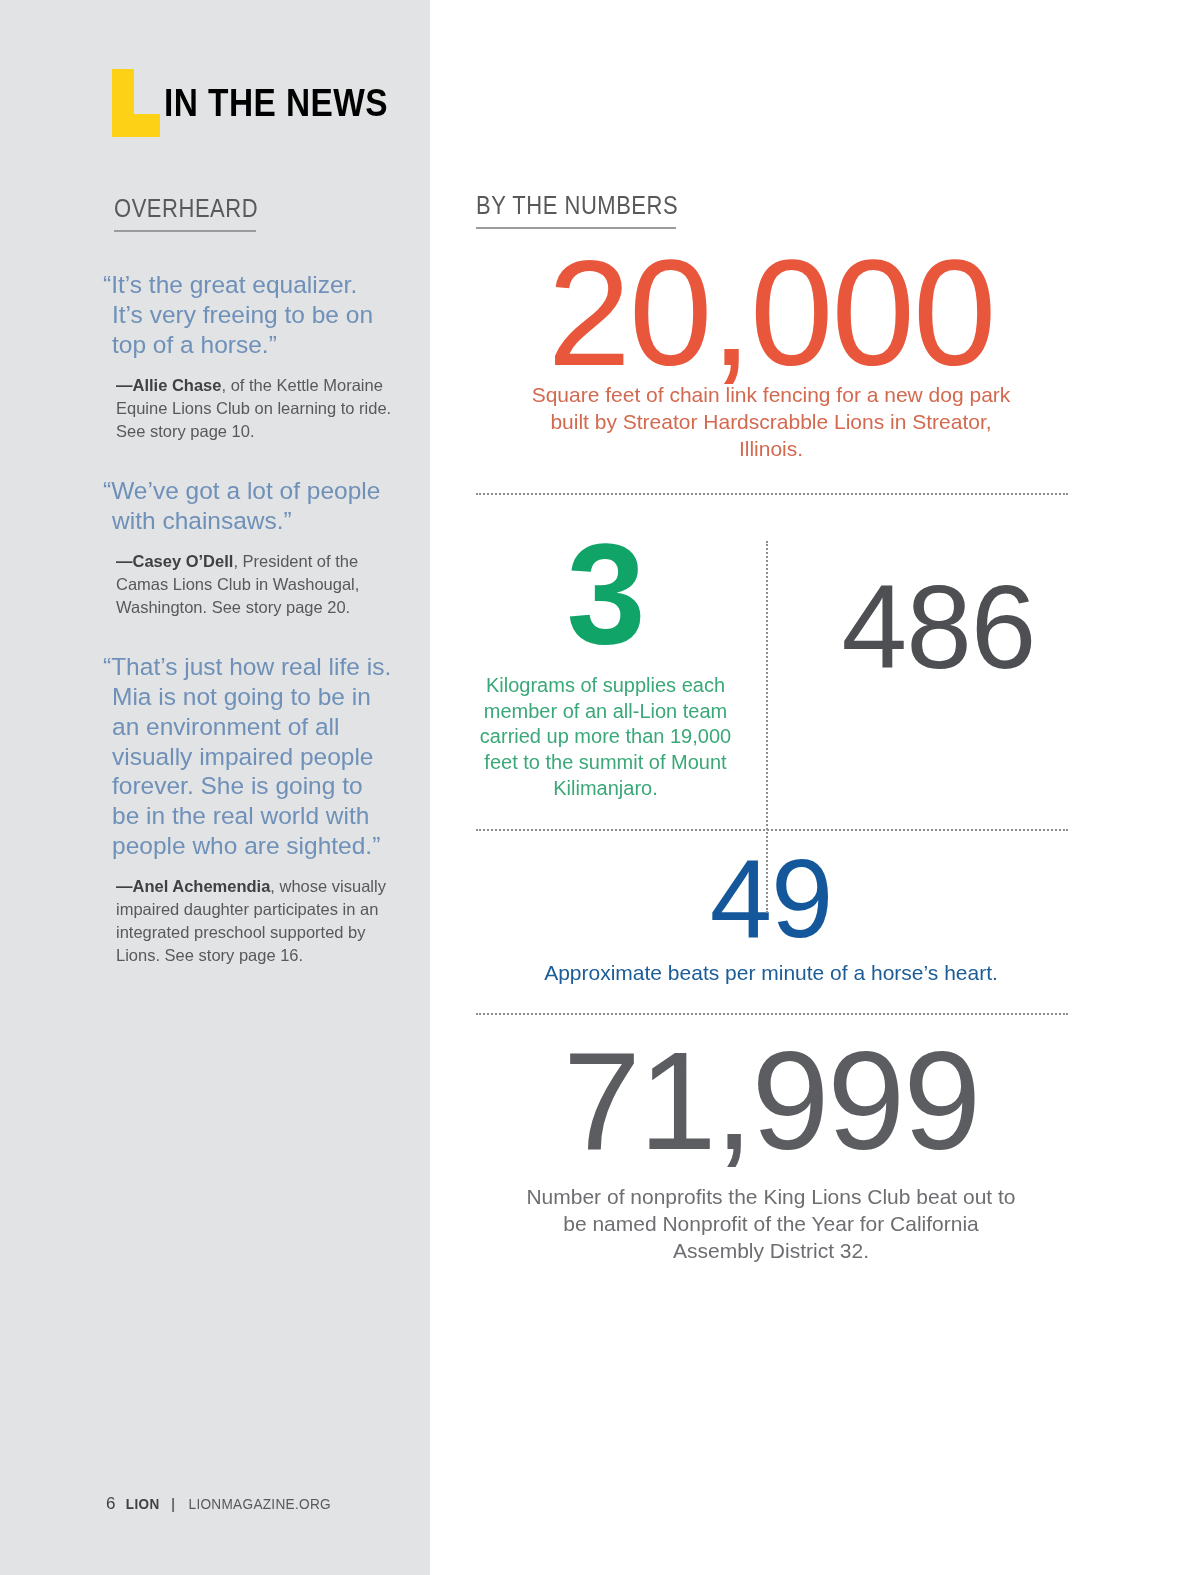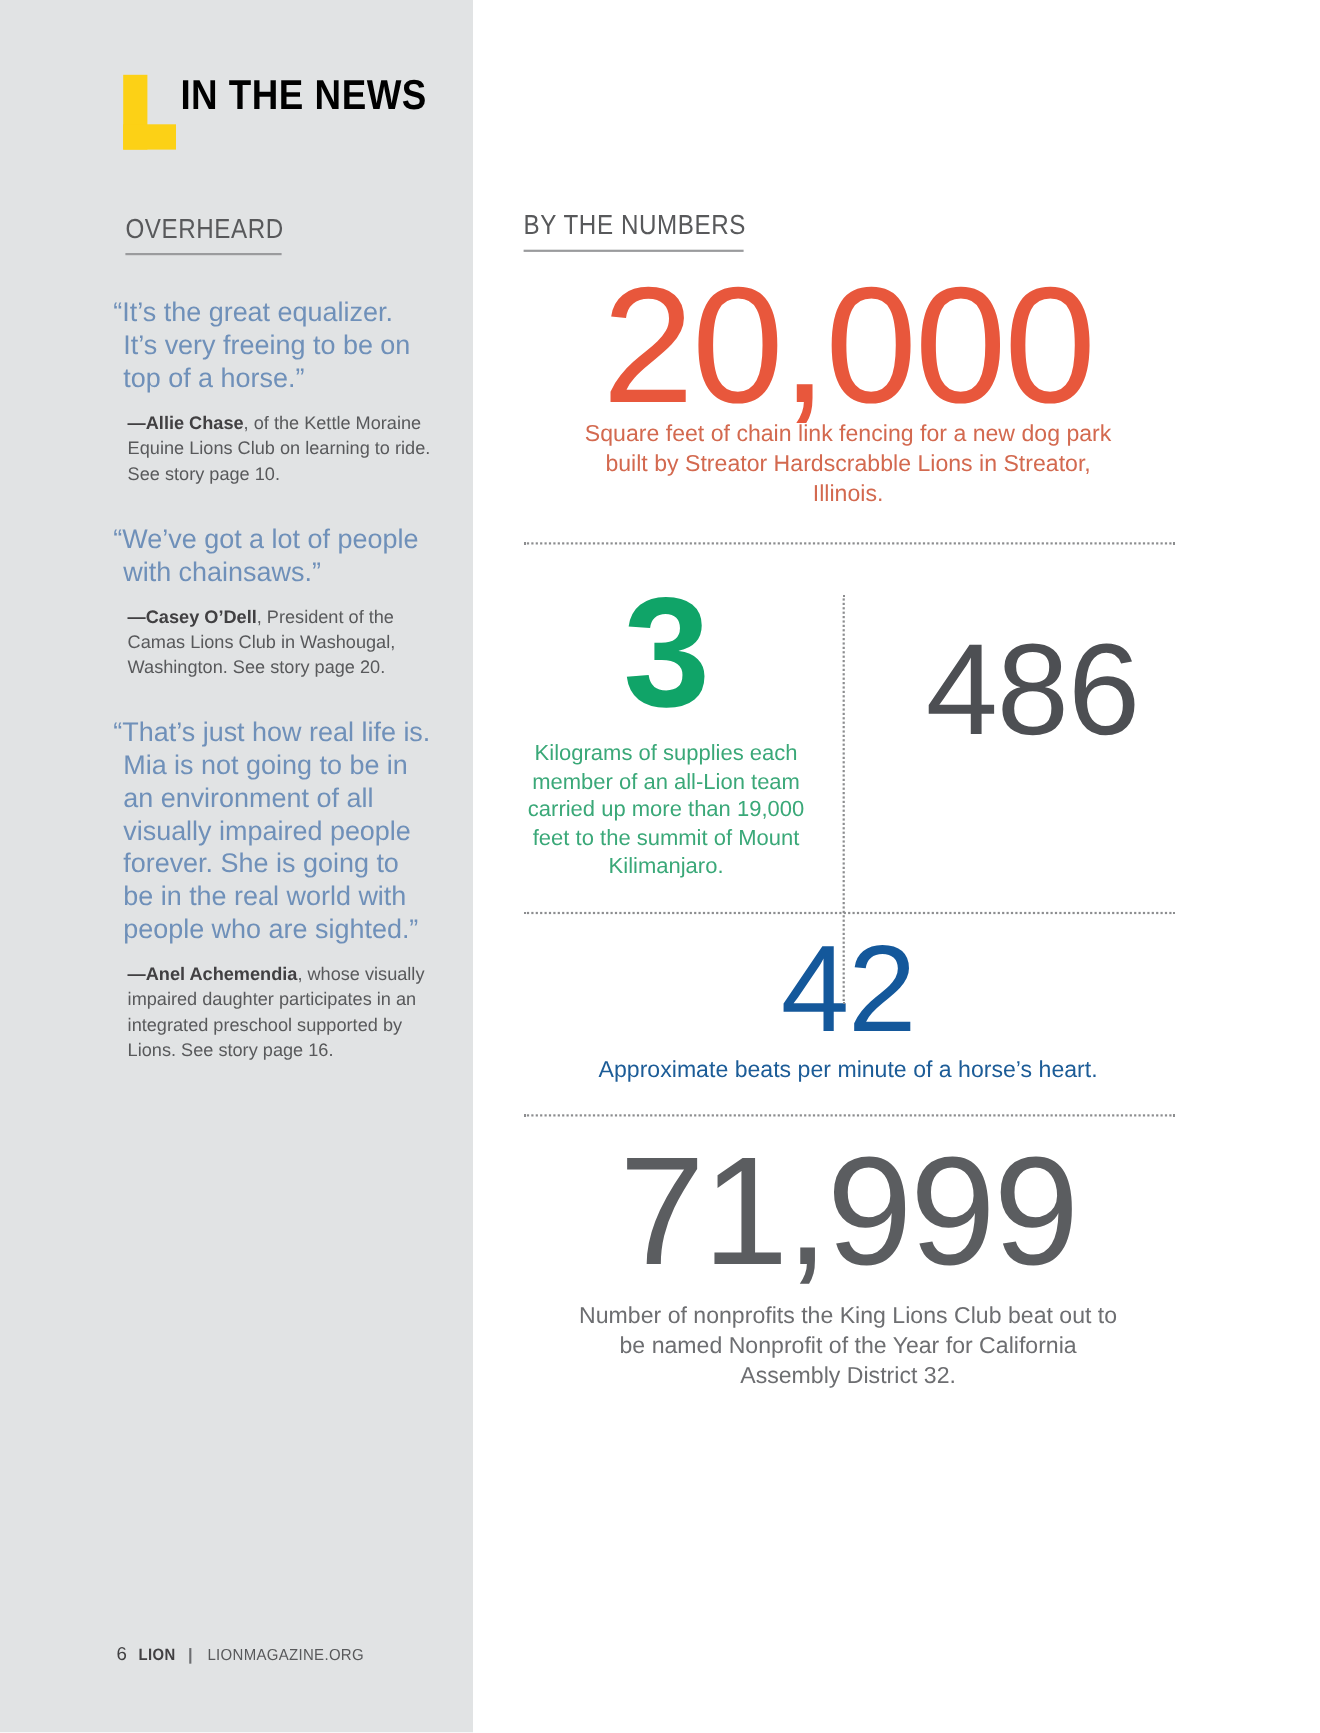--- a/index.html
+++ b/index.html
@@ -32,21 +32,21 @@
     background: #e1e3e4;
     box-sizing: border-box;
   }
 
   
   .masthead {
     position: absolute;
     left: 112px;
     top: 68px;
     display: flex;
-    align-items: flex-start;
+    align-items: center;
     height: 70px;
   }
   .lion-l {
     width: 48px;
     height: 68px;
     position: relative;
     margin-right: 4px;
   }
   .lion-l::before {
     content: "";
@@ -354,21 +354,21 @@
       <div class="two-up-col col-right">
         <div class="stat stat-486">
           <p class="stat-num">486</p>
         </div>
       </div>
     </div>
 
     <hr class="dot-rule rule-b">
 
     <div class="stat stat-35">
-      <p class="stat-num">42</p>
+      <p class="stat-num">49</p>
       <p class="stat-cap">Approximate beats per minute of a horse’s heart.</p>
     </div>
 
     <hr class="dot-rule rule-c">
 
     <div class="stat stat-71999">
       <p class="stat-num">71,999</p>
       <p class="stat-cap">Number of nonprofits the King Lions Club beat out to be named Nonprofit of the Year for California Assembly District 32.</p>
     </div>
 

